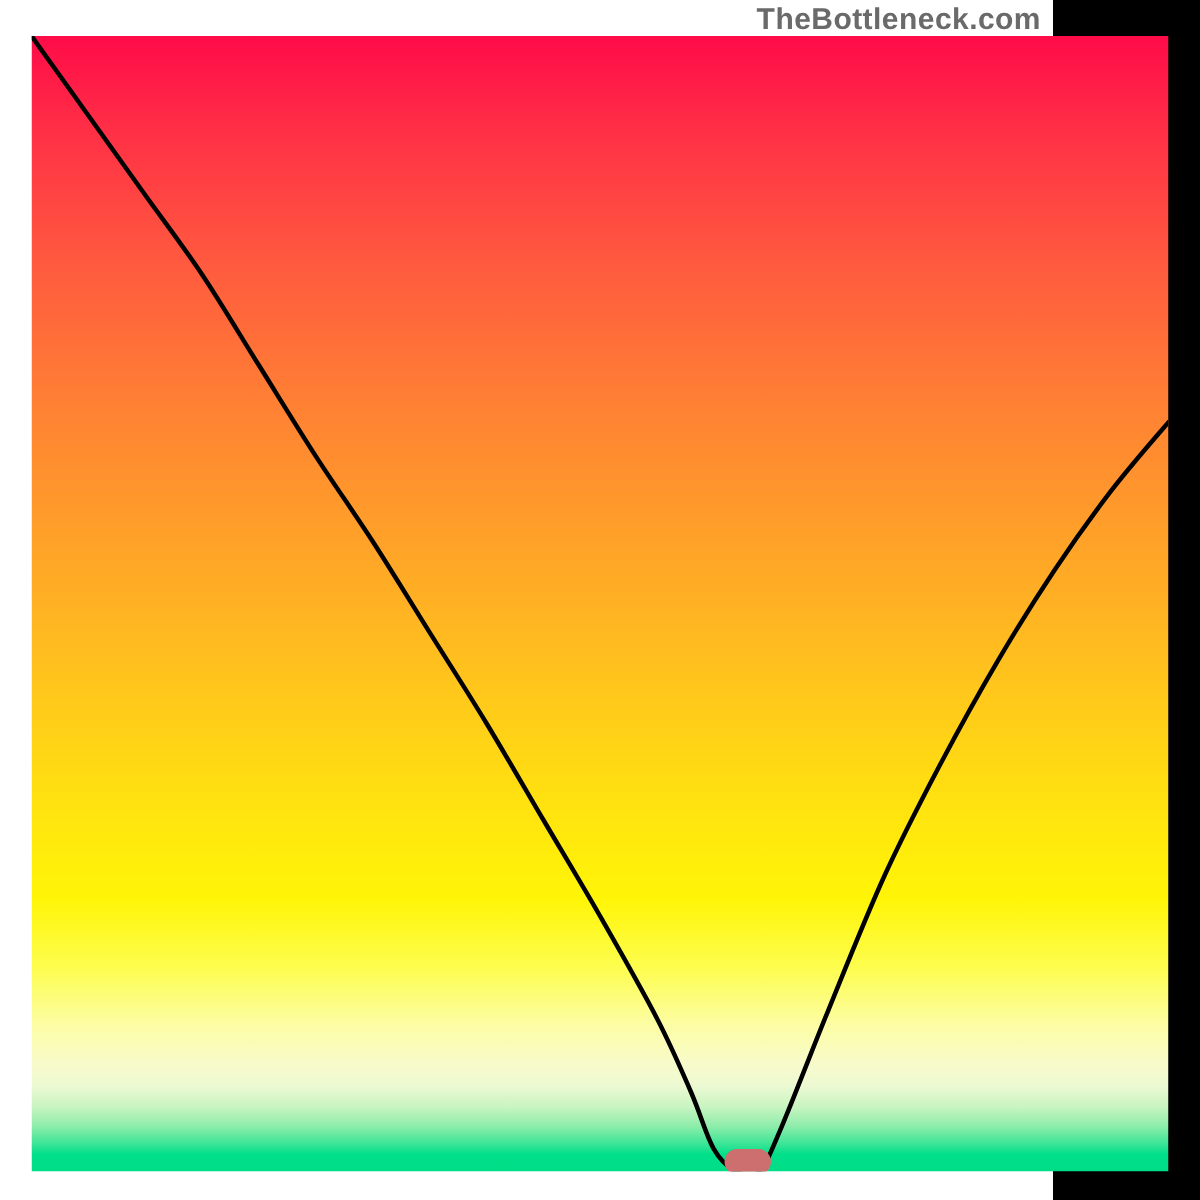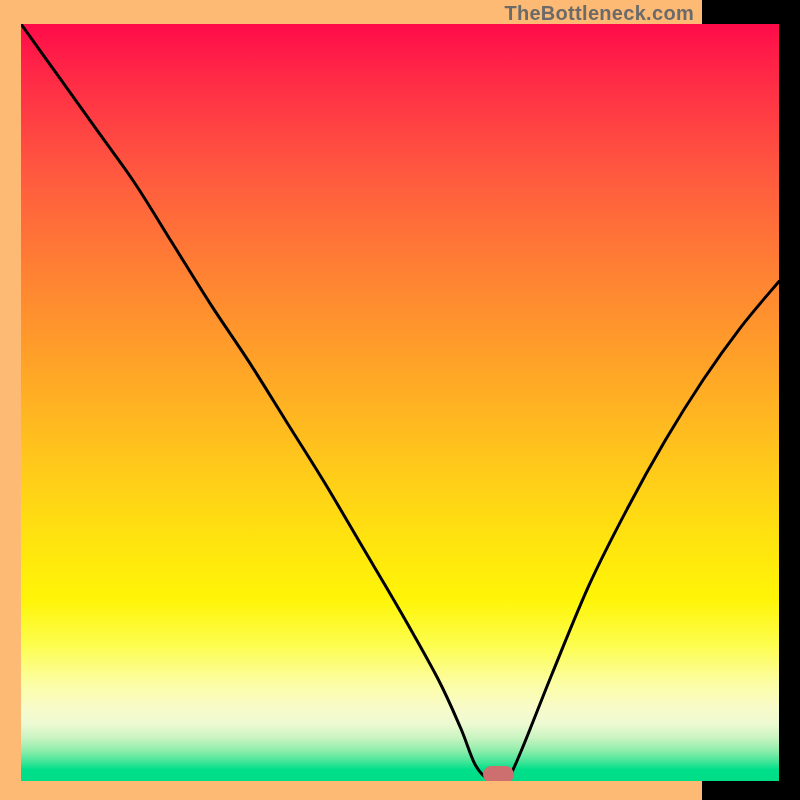--- a/index.html
+++ b/index.html
@@ -8,21 +8,21 @@
     width: 800px;
     height: 800px;
     background: #000;
     overflow: hidden;
     font-family: Arial, sans-serif;
   }
   .frame {
     position: relative;
     width: 702px;
     height: 800px;
-    background: #fdba74;
+    background: #ffffff;
   }
   .watermark {
     position: absolute;
     top: 2px;
     right: 8px;
     color: #6a6a6a;
     font-size: 20px;
     font-weight: 600;
     letter-spacing: 0.3px;
     z-index: 10;

